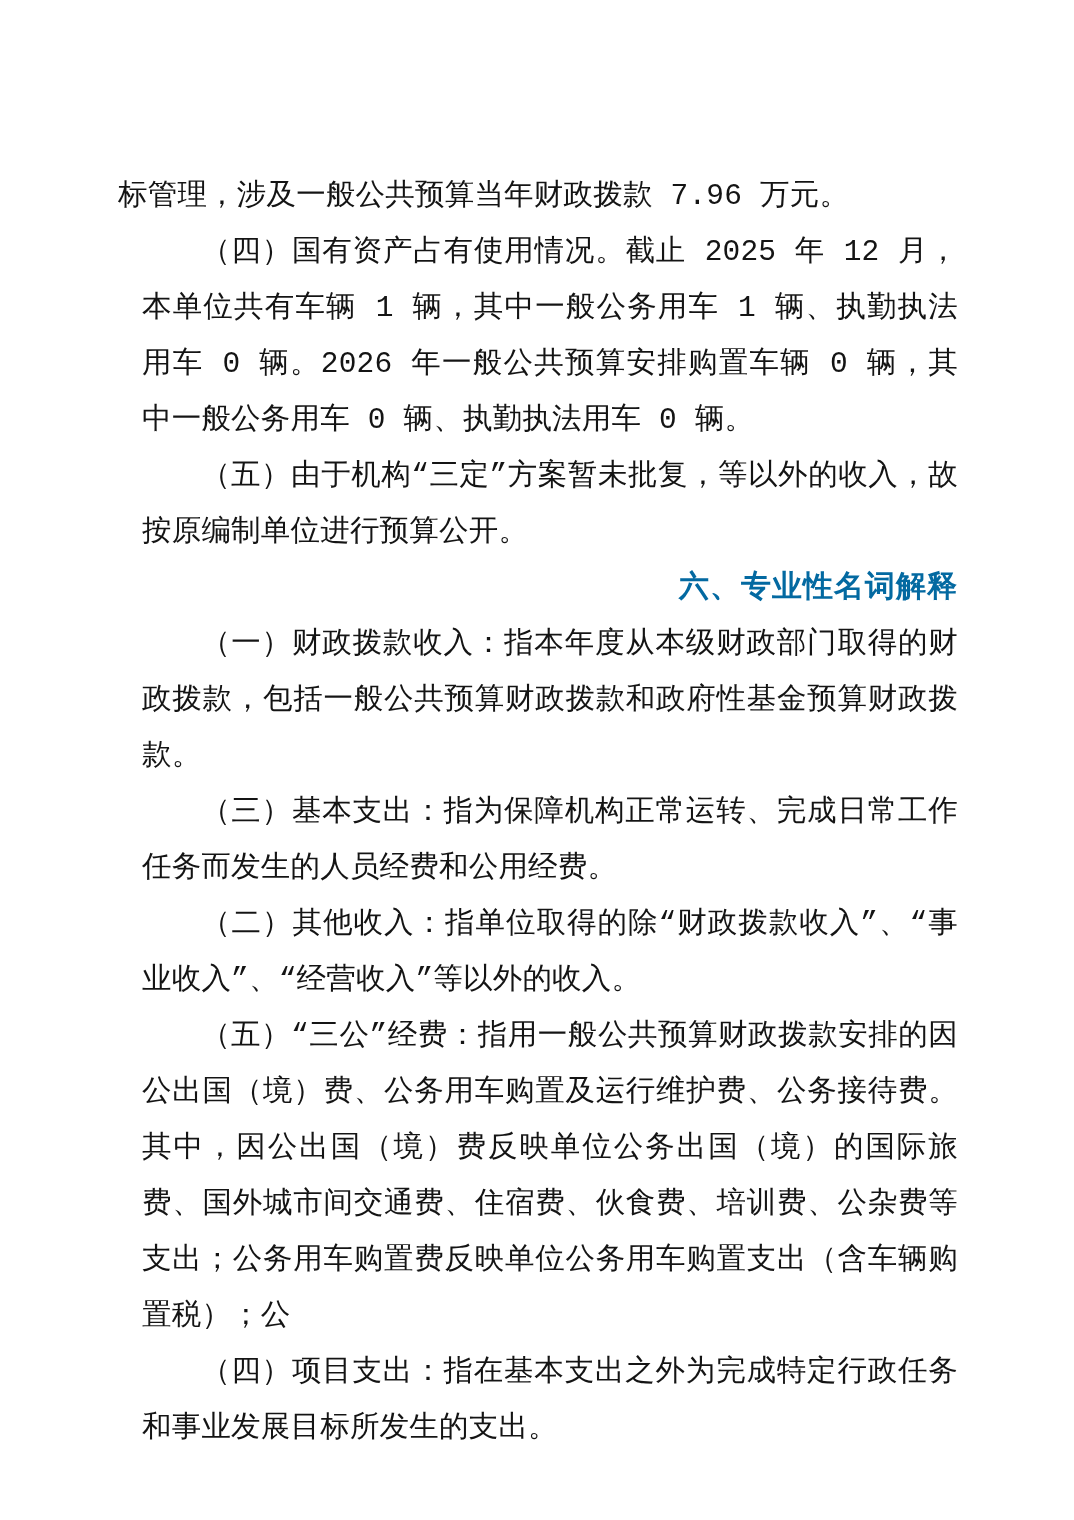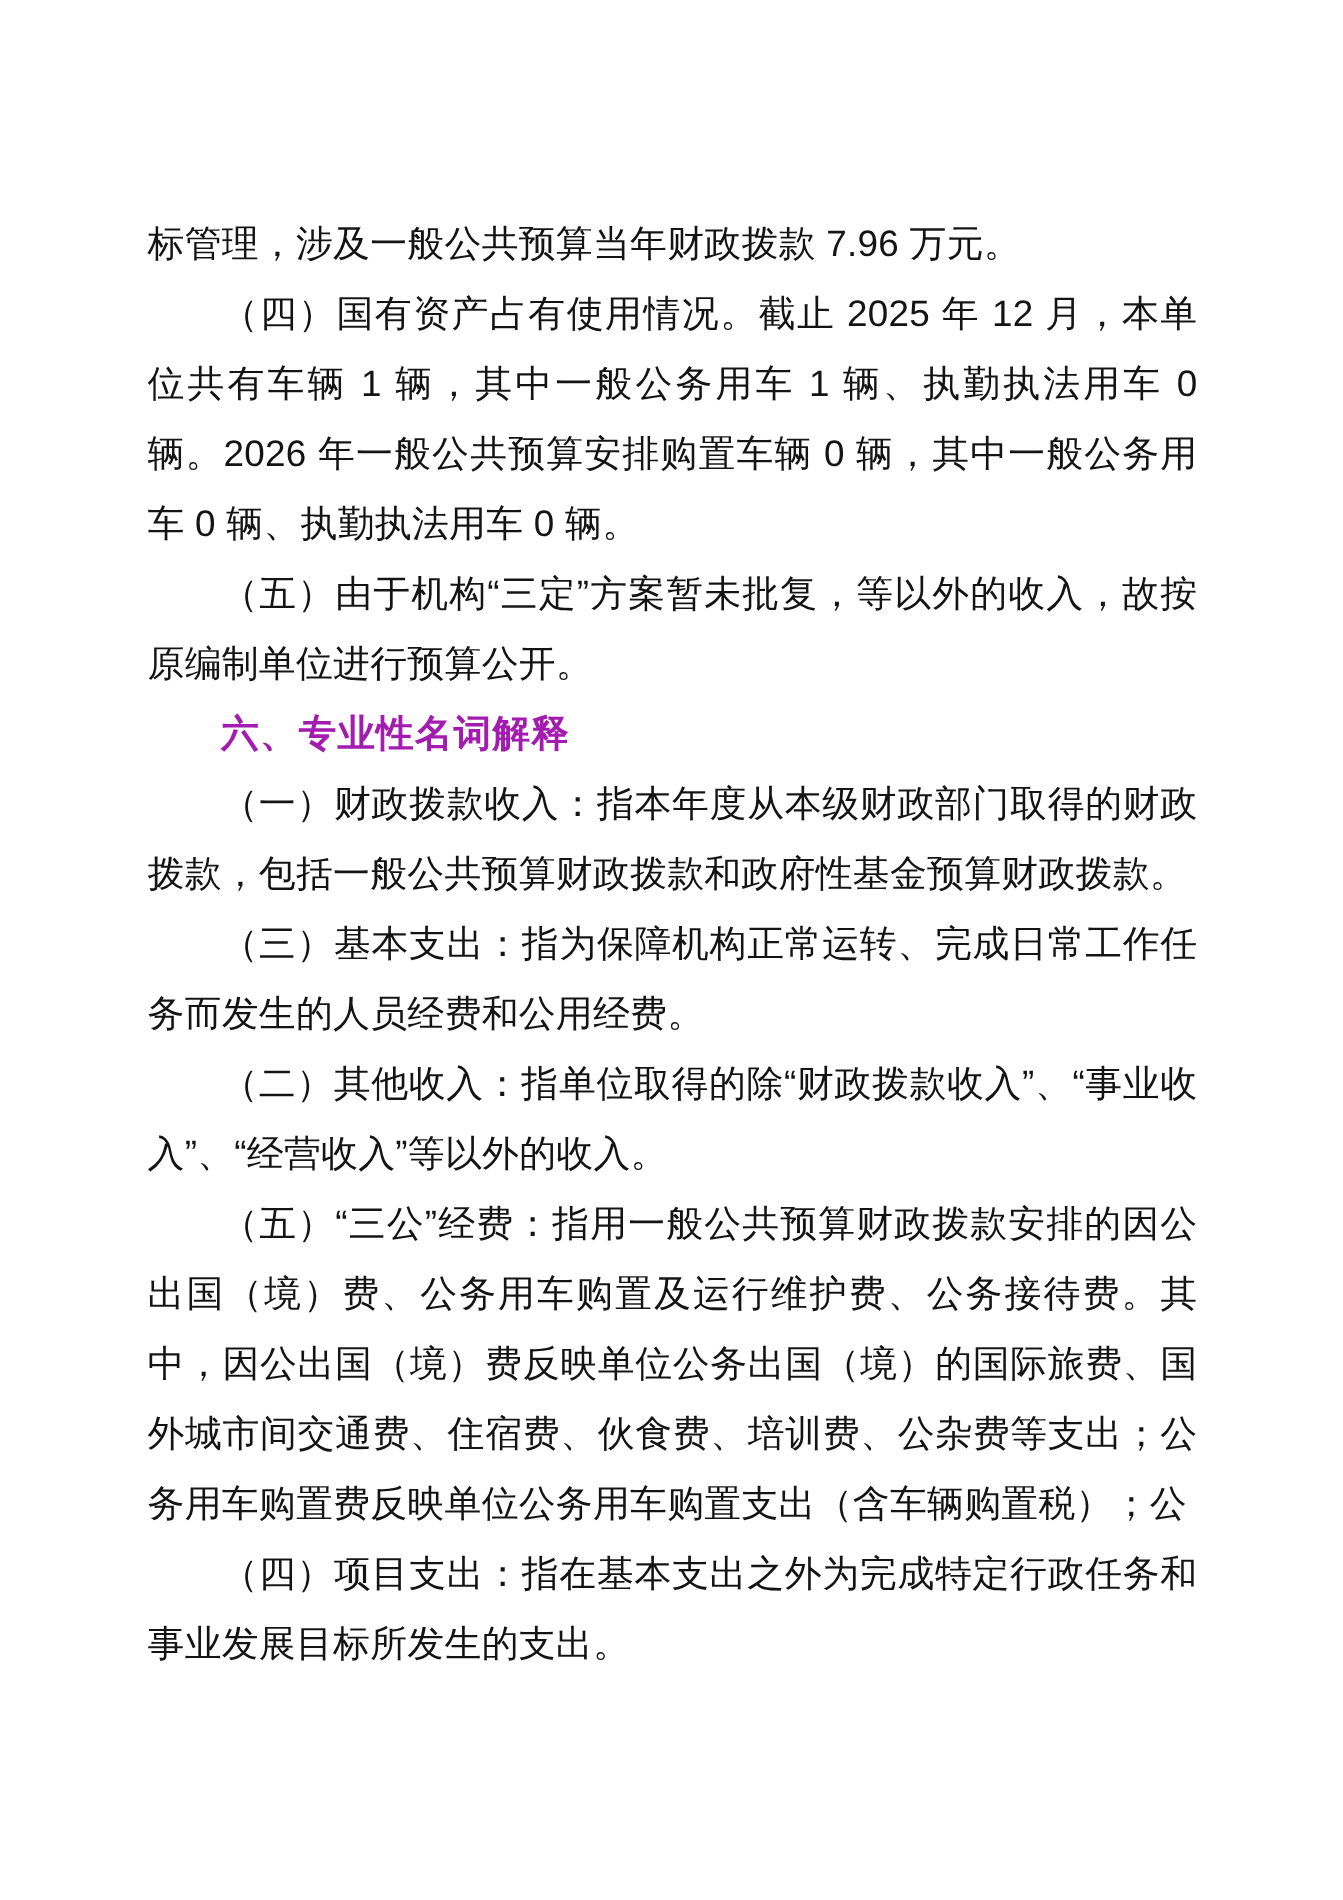--- a/index.html
+++ b/index.html
@@ -7,49 +7,51 @@
     padding: 0;
     background: #ffffff;
   }
   .page {
     position: relative;
     width: 1074px;
     height: 1520px;
     background: #ffffff;
     margin: 0 auto;
     overflow: hidden;
-    font-family: Liberation Sans, sans-serif;
+    font-family: Liberation Mono, monospace;
     color: #1a1a1a;
   }
   .content {
     position: absolute;
     left: 118px;
     top: 168px;
     width: 840px;
   }
   .para {
     font-size: 29.5px;
     line-height: 56px;
     text-align: justify;
     text-justify: inter-ideograph;
     letter-spacing: 0.2px;
     margin: 0;
     color: #141414;
   }
   .para.indent {
     text-indent: 59px;
+    margin-left: 24px;
   }
   .heading {
     font-size: 30px;
     line-height: 56px;
     font-weight: bold;
     text-indent: 59px;
     margin: 0;
-    color: #a21caf;
+    color: #0369a1;
     letter-spacing: 1px;
+    text-align: right;
   }
 </style>
 </head>
 <body>
 
 <div class="page">
   <div class="content">
 
     <p class="para">标管理，涉及一般公共预算当年财政拨款 7.96 万元。</p>
 

